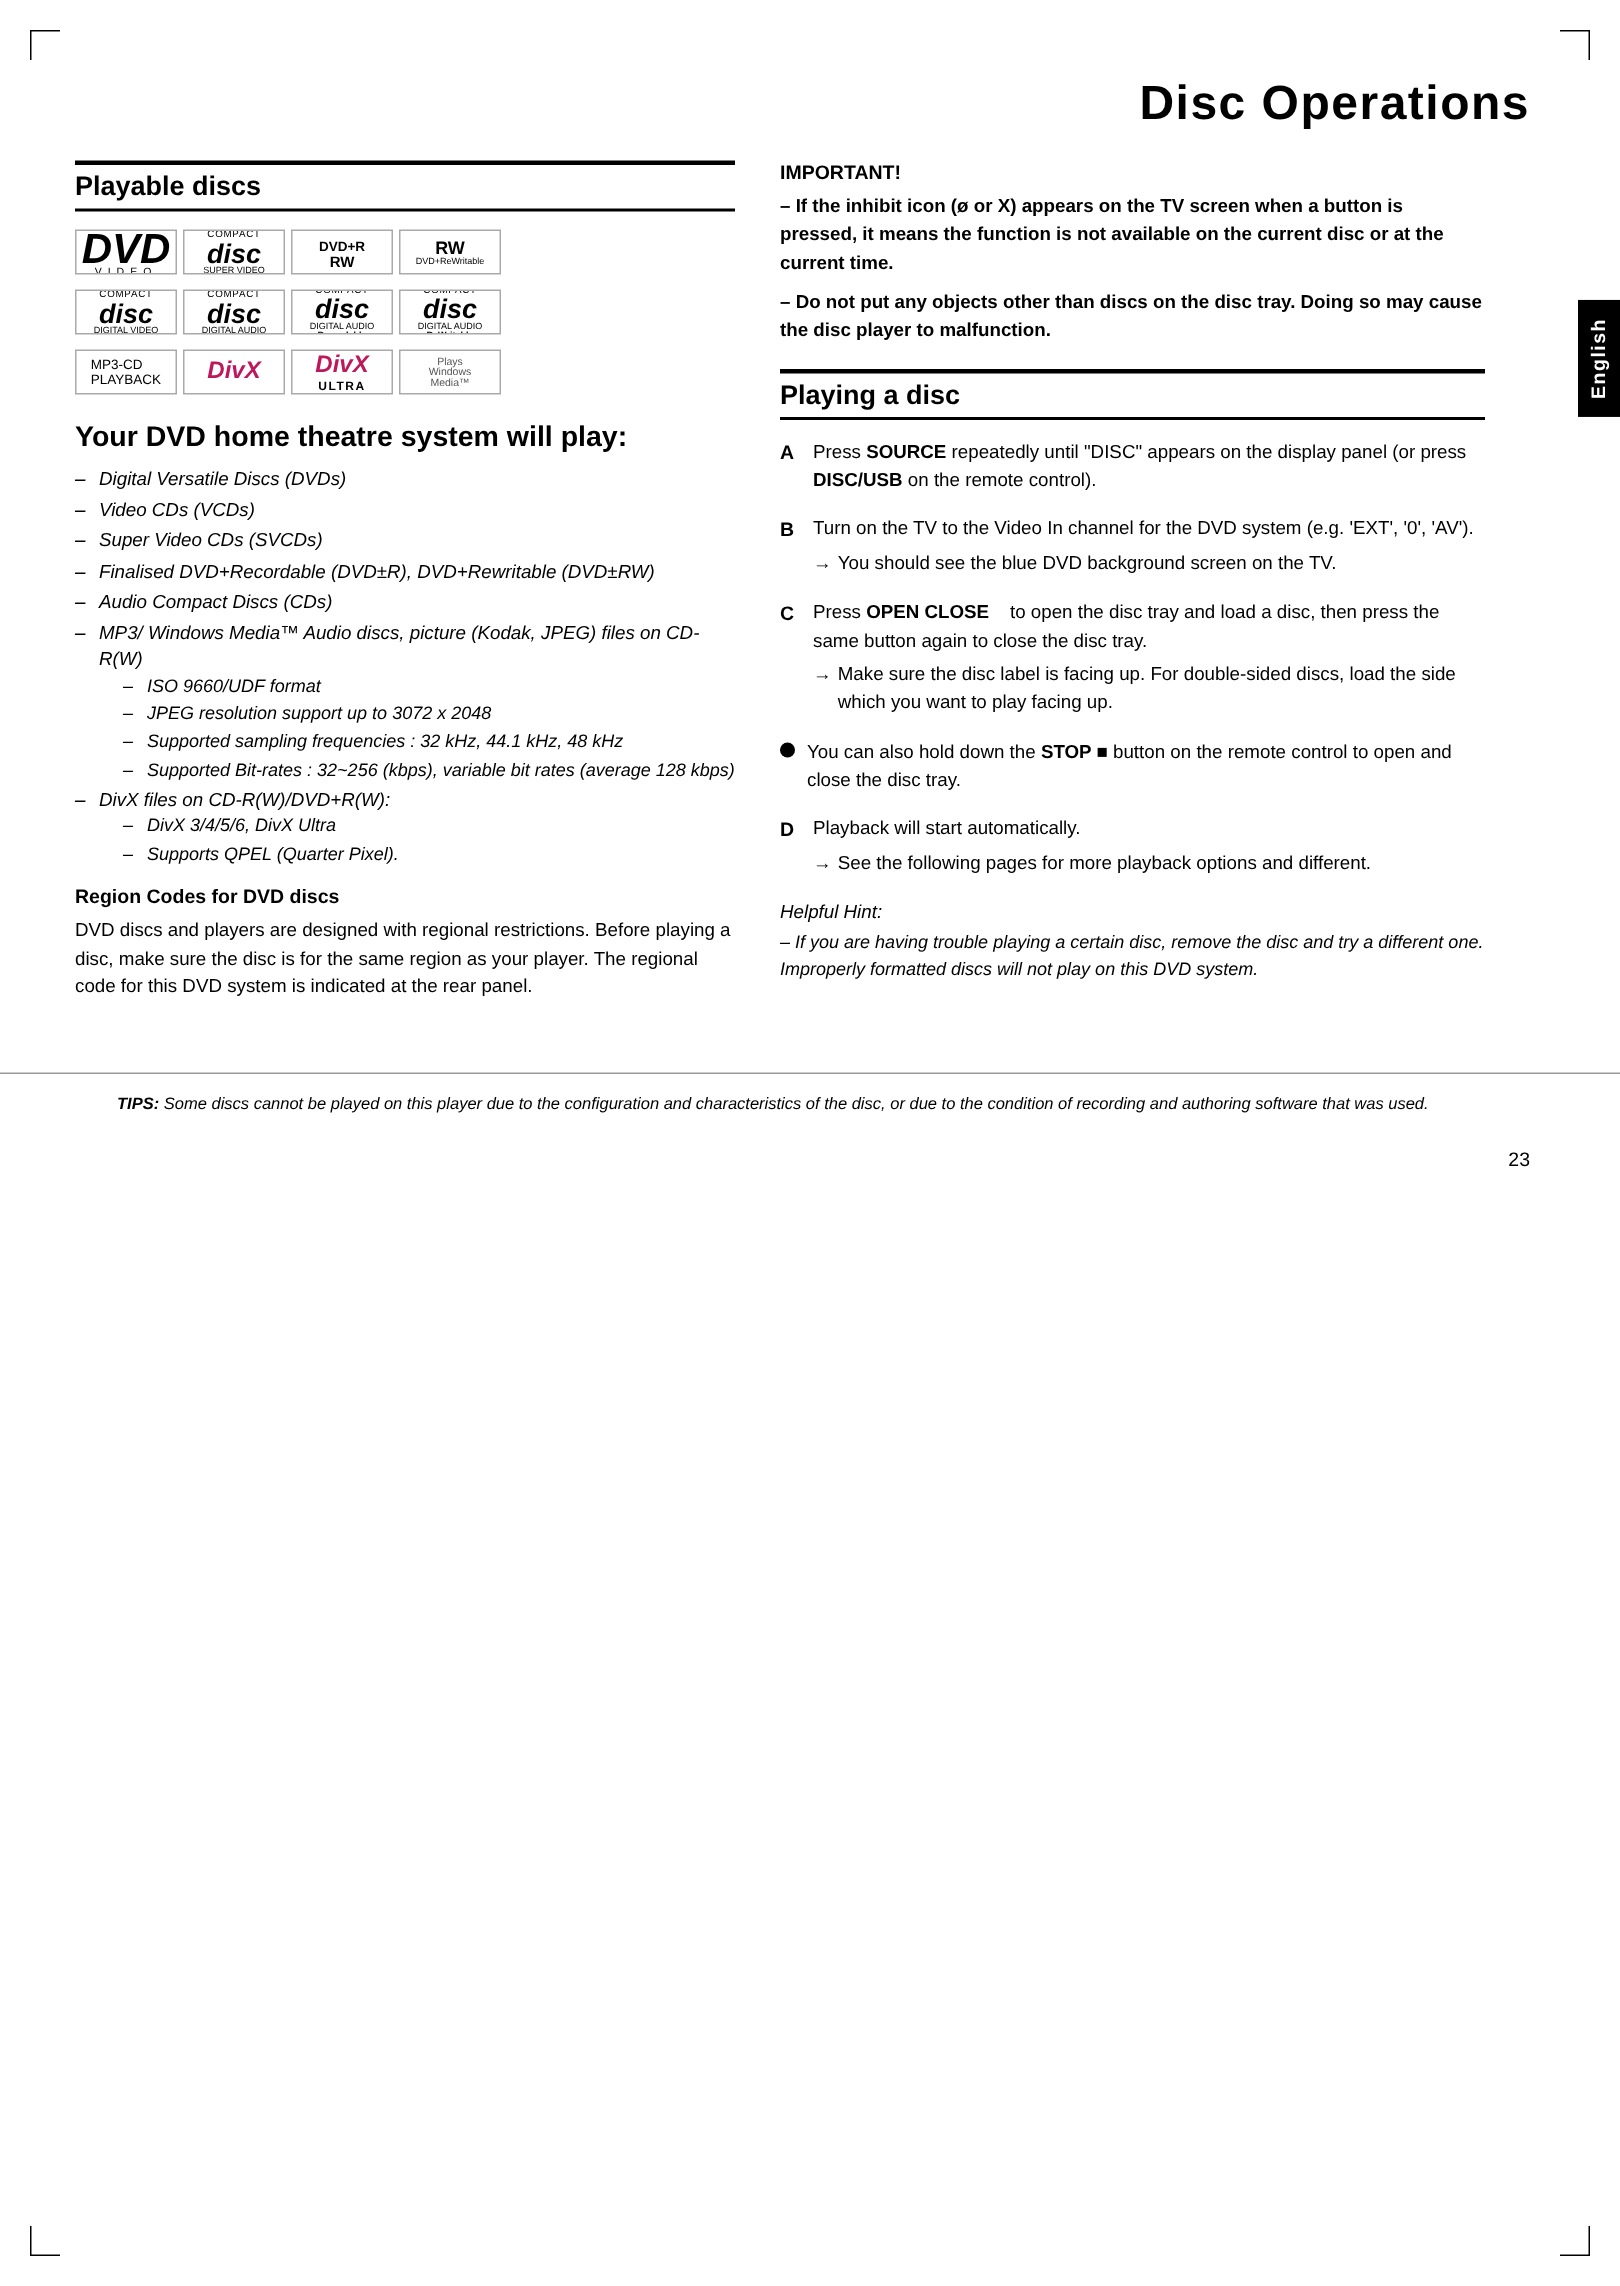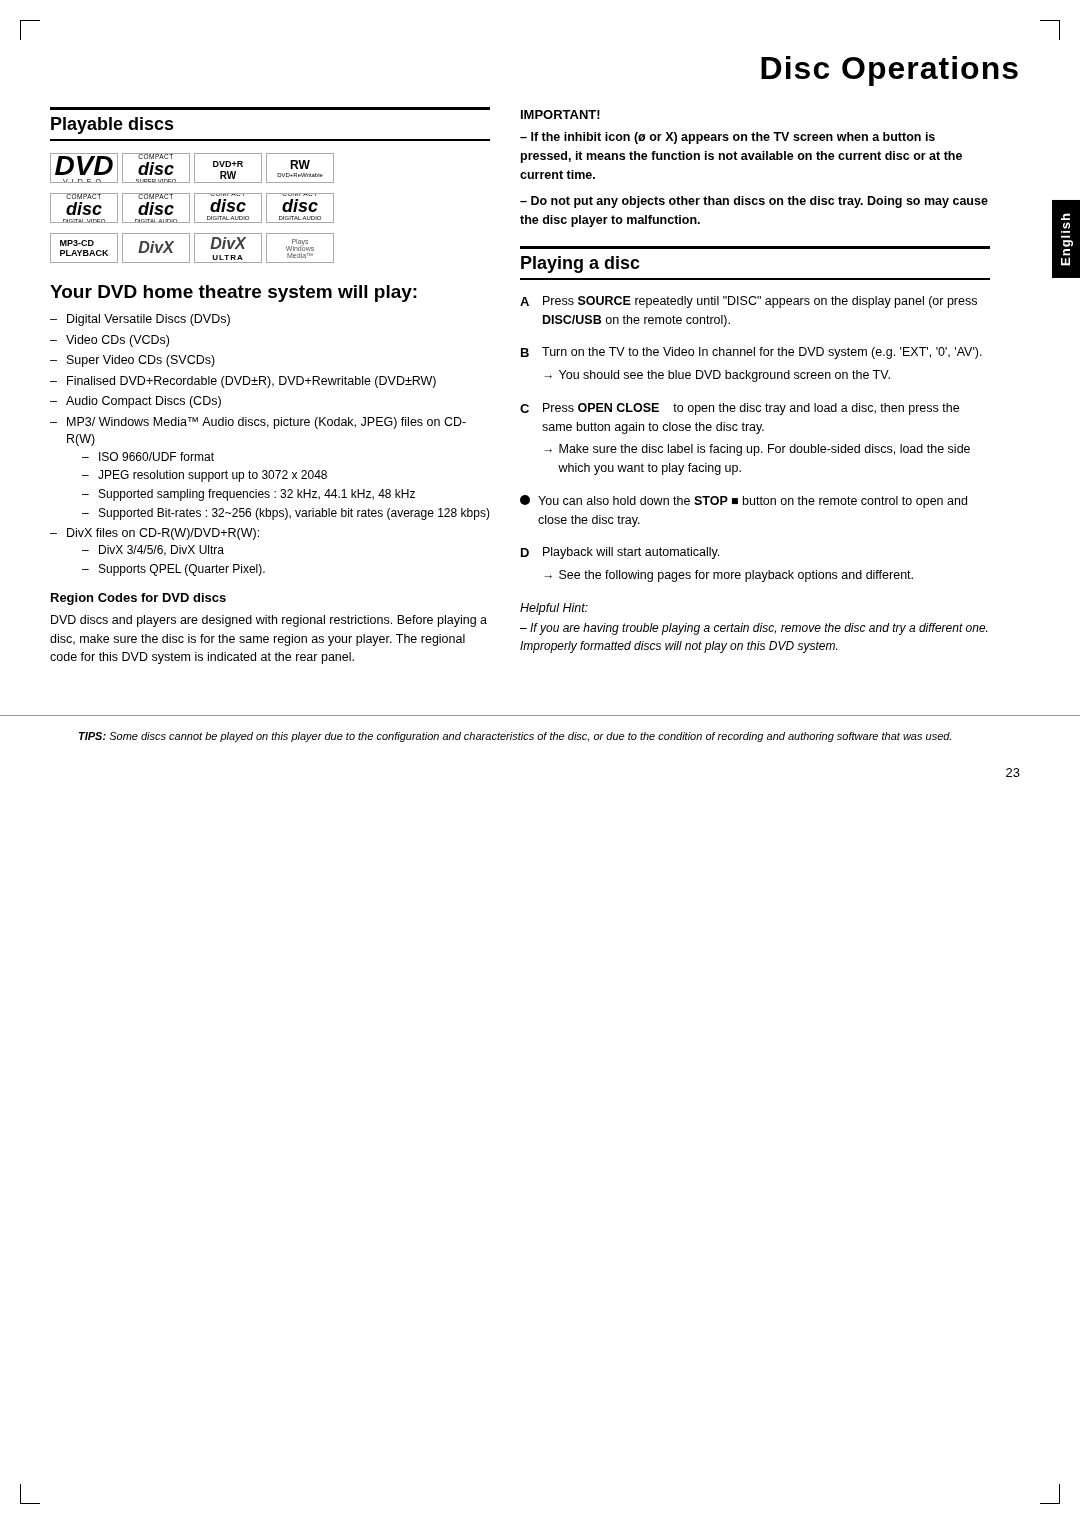--- a/index.html
+++ b/index.html
@@ -107,20 +107,21 @@
       list-style: none;
       padding: 0;
       margin: 0 0 12px 0;
     }
     .bullet-list li {
       padding-left: 16px;
       position: relative;
       margin-bottom: 3px;
       font-size: 12.5px;
       line-height: 1.4;
+      font-style: italic;
     }
     .bullet-list li::before {
       content: '–';
       position: absolute;
       left: 0;
     }
 
     .sub-list {
       list-style: none;
       padding: 0;
@@ -306,36 +307,36 @@
     }
     .rw-plus {
       font-size: 9px;
       font-weight: bold;
     }
 
     .divx-text {
       font-size: 16px;
       font-weight: 900;
       font-style: italic;
-      color: #404040;
+      color: #be185d;
     }
     .divx-ultra-text {
       font-size: 8px;
       font-weight: bold;
       letter-spacing: 1px;
     }
 
     .windows-media-text {
       font-size: 7px;
       color: #555;
     }
 
     .mp3-logo-text {
       font-size: 9px;
-      font-weight: bold;
+      font-weight: normal;
       text-align: left;
     }
   </style>
 </head>
 <body>
 
 <div class="page-container">
 
   <div class="corner-mark corner-tl"></div>
   <div class="corner-mark corner-tr"></div>

